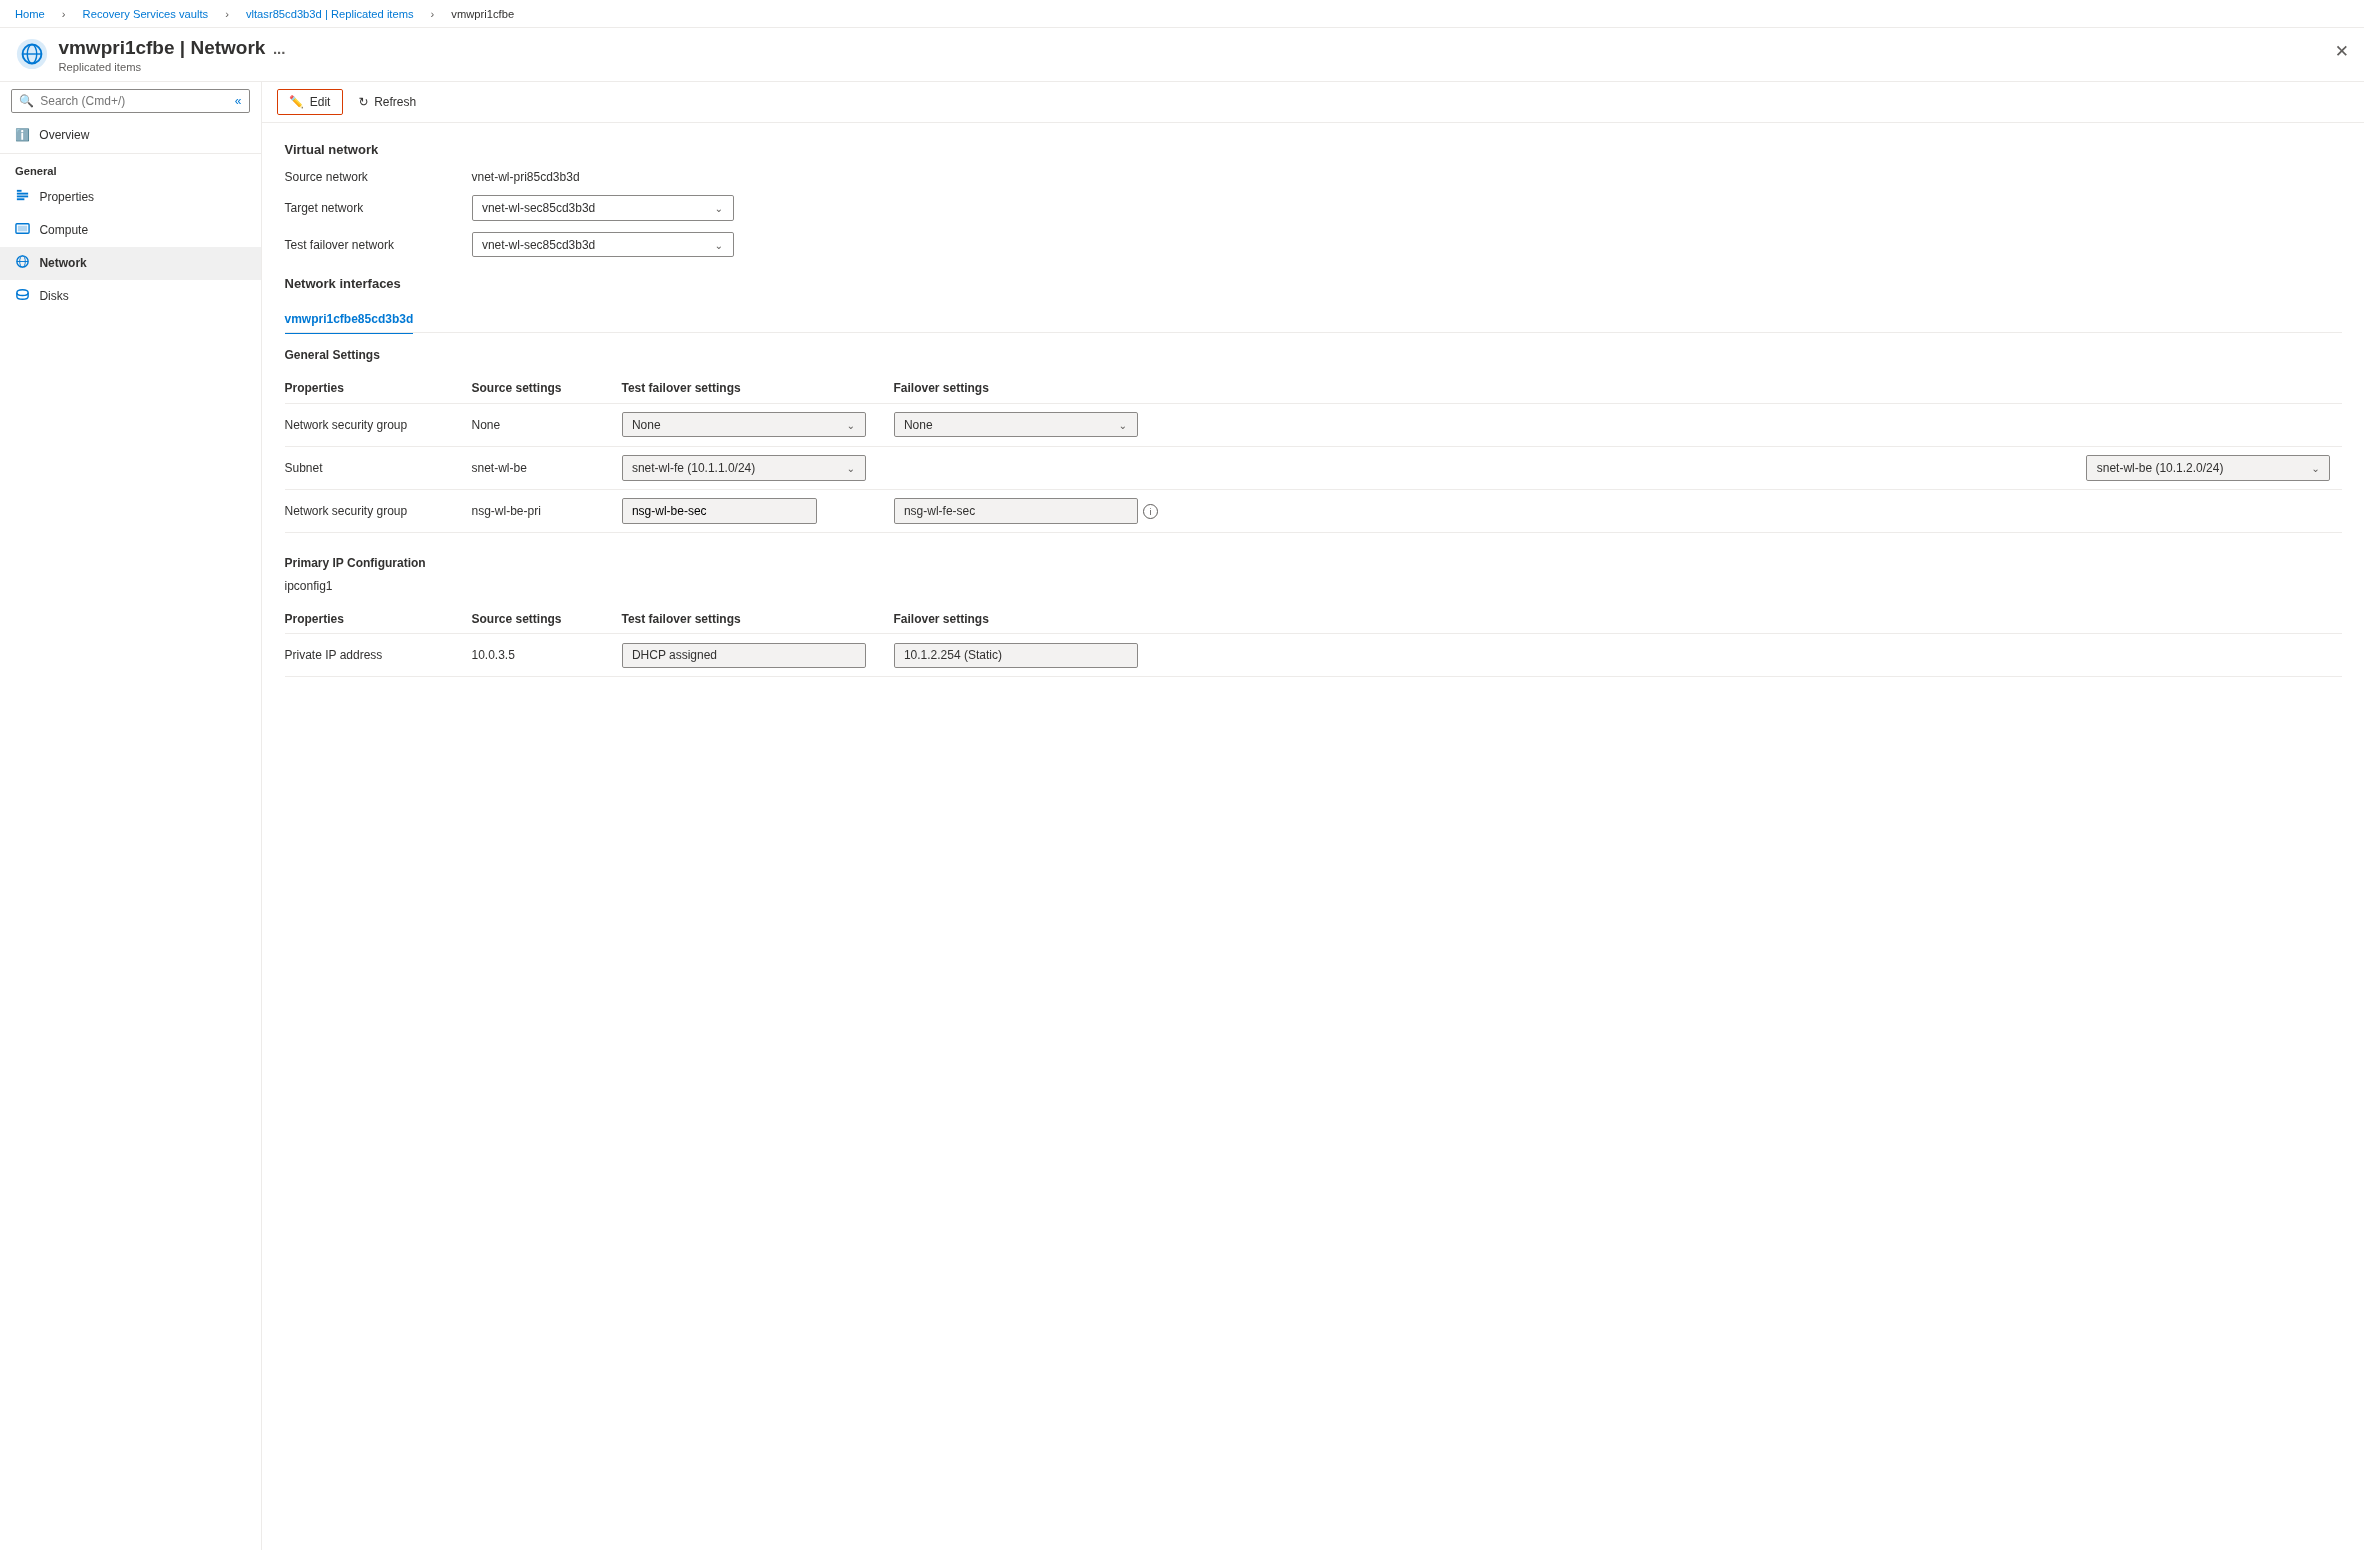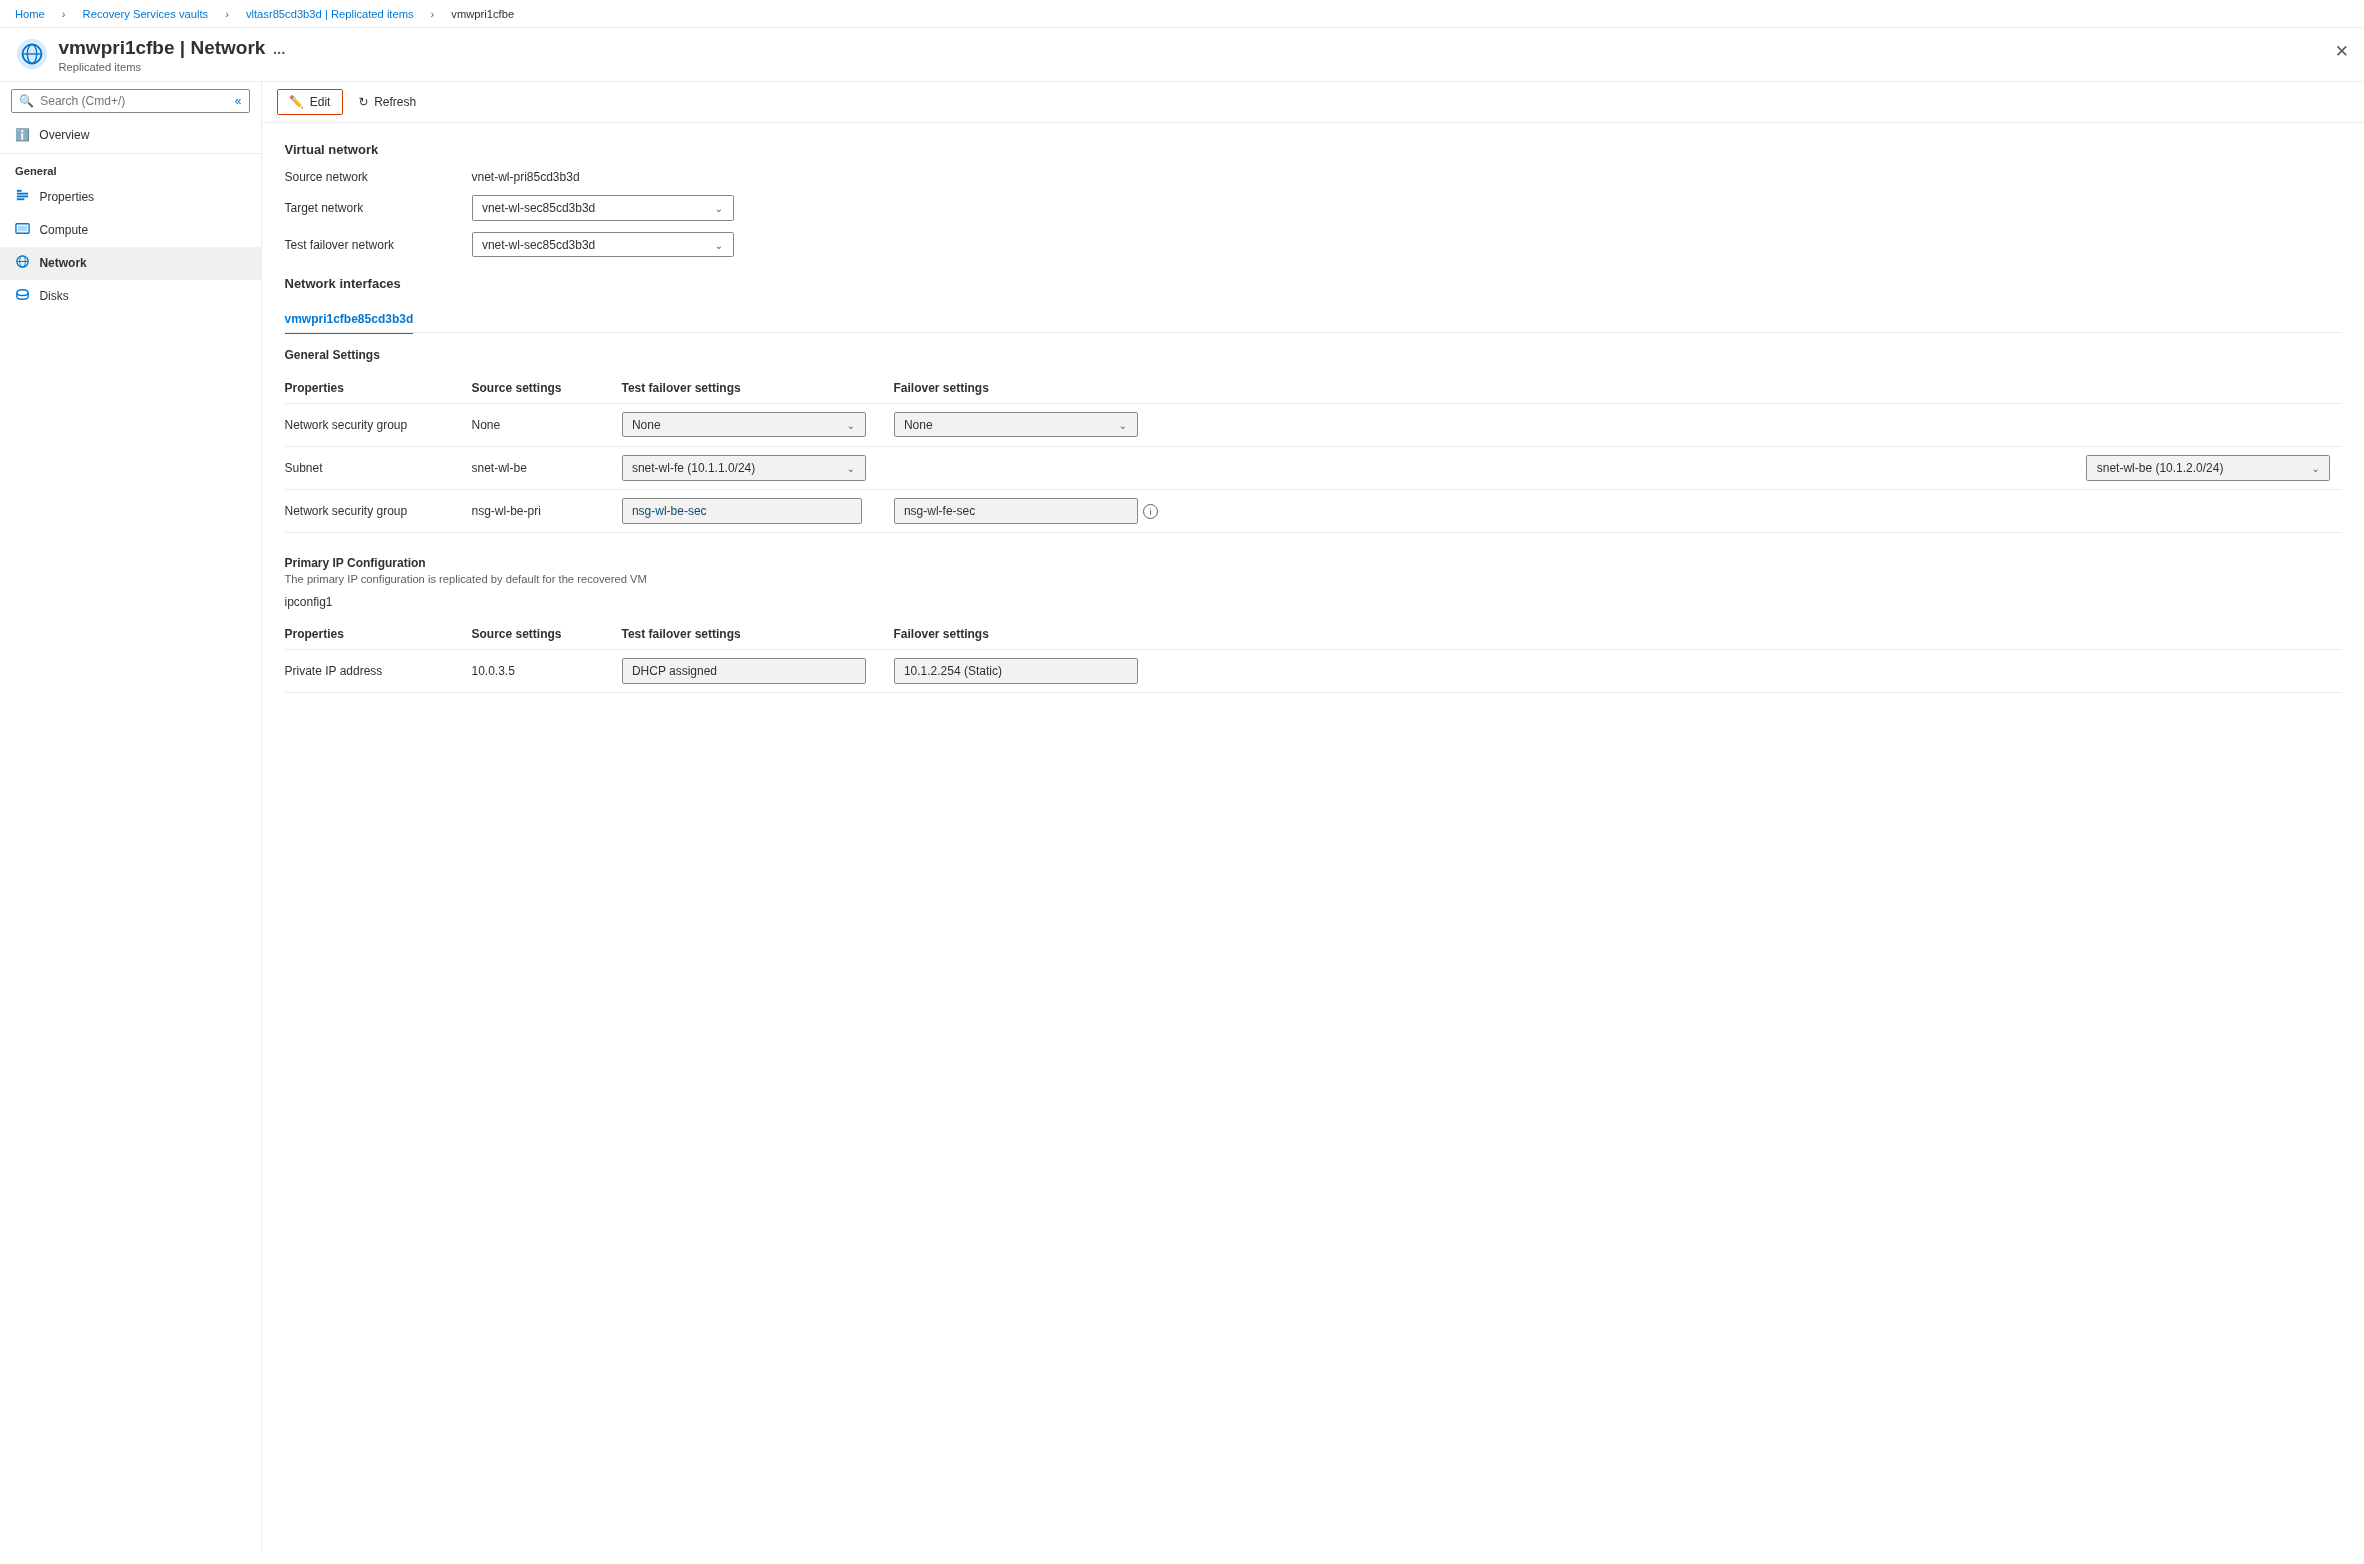--- a/index.html
+++ b/index.html
@@ -190,36 +190,35 @@
                       <span style="font-size: 12px;">snet-wl-be (10.1.2.0/24)</span>
                       <span style="color: rgb(96, 94, 92); font-size: 10.3px;">⌄</span>
                     </div>
                   </div>
                 </td>
               </tr>
               <tr>
                 <td style="font-size: 12px; color: rgb(50, 49, 48); padding: 8.4px 11.2px 8.4px 0px; border-bottom: 0.9px solid rgb(237, 235, 233); vertical-align: middle; width: 187px;">Network security group</td>
                 <td style="font-size: 12px; color: rgb(50, 49, 48); padding: 8.4px 11.2px 8.4px 0px; border-bottom: 0.9px solid rgb(237, 235, 233); vertical-align: middle; width: 150px;">nsg-wl-be-pri</td>
                 <td style="font-size: 12px; color: rgb(50, 49, 48); padding: 8.4px 11.2px 8.4px 0px; border-bottom: 0.9px solid rgb(237, 235, 233); vertical-align: middle; width: 272px;">
-                  <div style="width: 240px; border: 0.9px solid rgb(138, 136, 134); border-radius: 1.9px; padding: 4.7px 9.4px; background: rgb(243, 242, 241); font-size: 12px; color: #0c4a6e;">nsg-wl-be-sec</div>
+                  <div style="width: 195px; border: 0.9px solid rgb(138, 136, 134); border-radius: 1.9px; padding: 4.7px 9.4px; background: rgb(243, 242, 241); font-size: 12px; color: #000000;">nsg-wl-be-sec</div>
                 </td>
                 <td style="font-size: 12px; color: rgb(50, 49, 48); padding: 8.4px 11.2px 8.4px 0px; border-bottom: 0.9px solid rgb(237, 235, 233); vertical-align: middle;">
                   <div style="display: flex; align-items: center; gap: 5.6px;">
                     <div style="width: 244px; border: 0.9px solid rgb(138, 136, 134); border-radius: 1.9px; padding: 4.7px 9.4px; background: rgb(243, 242, 241); font-size: 12px; color: rgb(50, 49, 48);">nsg-wl-fe-sec</div>
                     <span style="display: inline-flex; align-items: center; justify-content: center; width: 15px; height: 15px; border-radius: 50%; border: 0.9px solid rgb(96, 94, 92); color: rgb(96, 94, 92); font-size: 9.4px; cursor: pointer;">i</span>
                   </div>
                 </td>
               </tr>
             </tbody>
         </table>
       </div>
 
       <div style="margin-top:22.5px;">
         <div style="font-size:12px;font-weight:700;color:#323130;margin-bottom:3.7px;">Primary IP Configuration</div>
-        <div style="font-size:11.2px;color:#605e5c;margin-bottom:7.5px;">The primary IP configuration is replicated by default for the recovered VM</div>
         <div style="font-size:12px;color:#323130;margin:9.4px 0 11.2px 0;">ipconfig1</div>
 
         <table style="width:100%;border-collapse:collapse;margin-bottom:7.5px;">
           <thead>
             <tr>
               <th style="text-align:left;font-size:12px;font-weight:600;color:#323130;padding:7.5px 11.2px 7.5px 0;border-bottom:0.9px solid #edebe9;width:187px;">Properties</th>
               <th style="text-align:left;font-size:12px;font-weight:600;color:#323130;padding:7.5px 11.2px 7.5px 0;border-bottom:0.9px solid #edebe9;width:150px;">Source settings</th>
               <th style="text-align:left;font-size:12px;font-weight:600;color:#323130;padding:7.5px 11.2px 7.5px 0;border-bottom:0.9px solid #edebe9;width:272px;">Test failover settings</th>
               <th style="text-align:left;font-size:12px;font-weight:600;color:#323130;padding:7.5px 11.2px 7.5px 0;border-bottom:0.9px solid #edebe9;">Failover settings</th>
             </tr>

